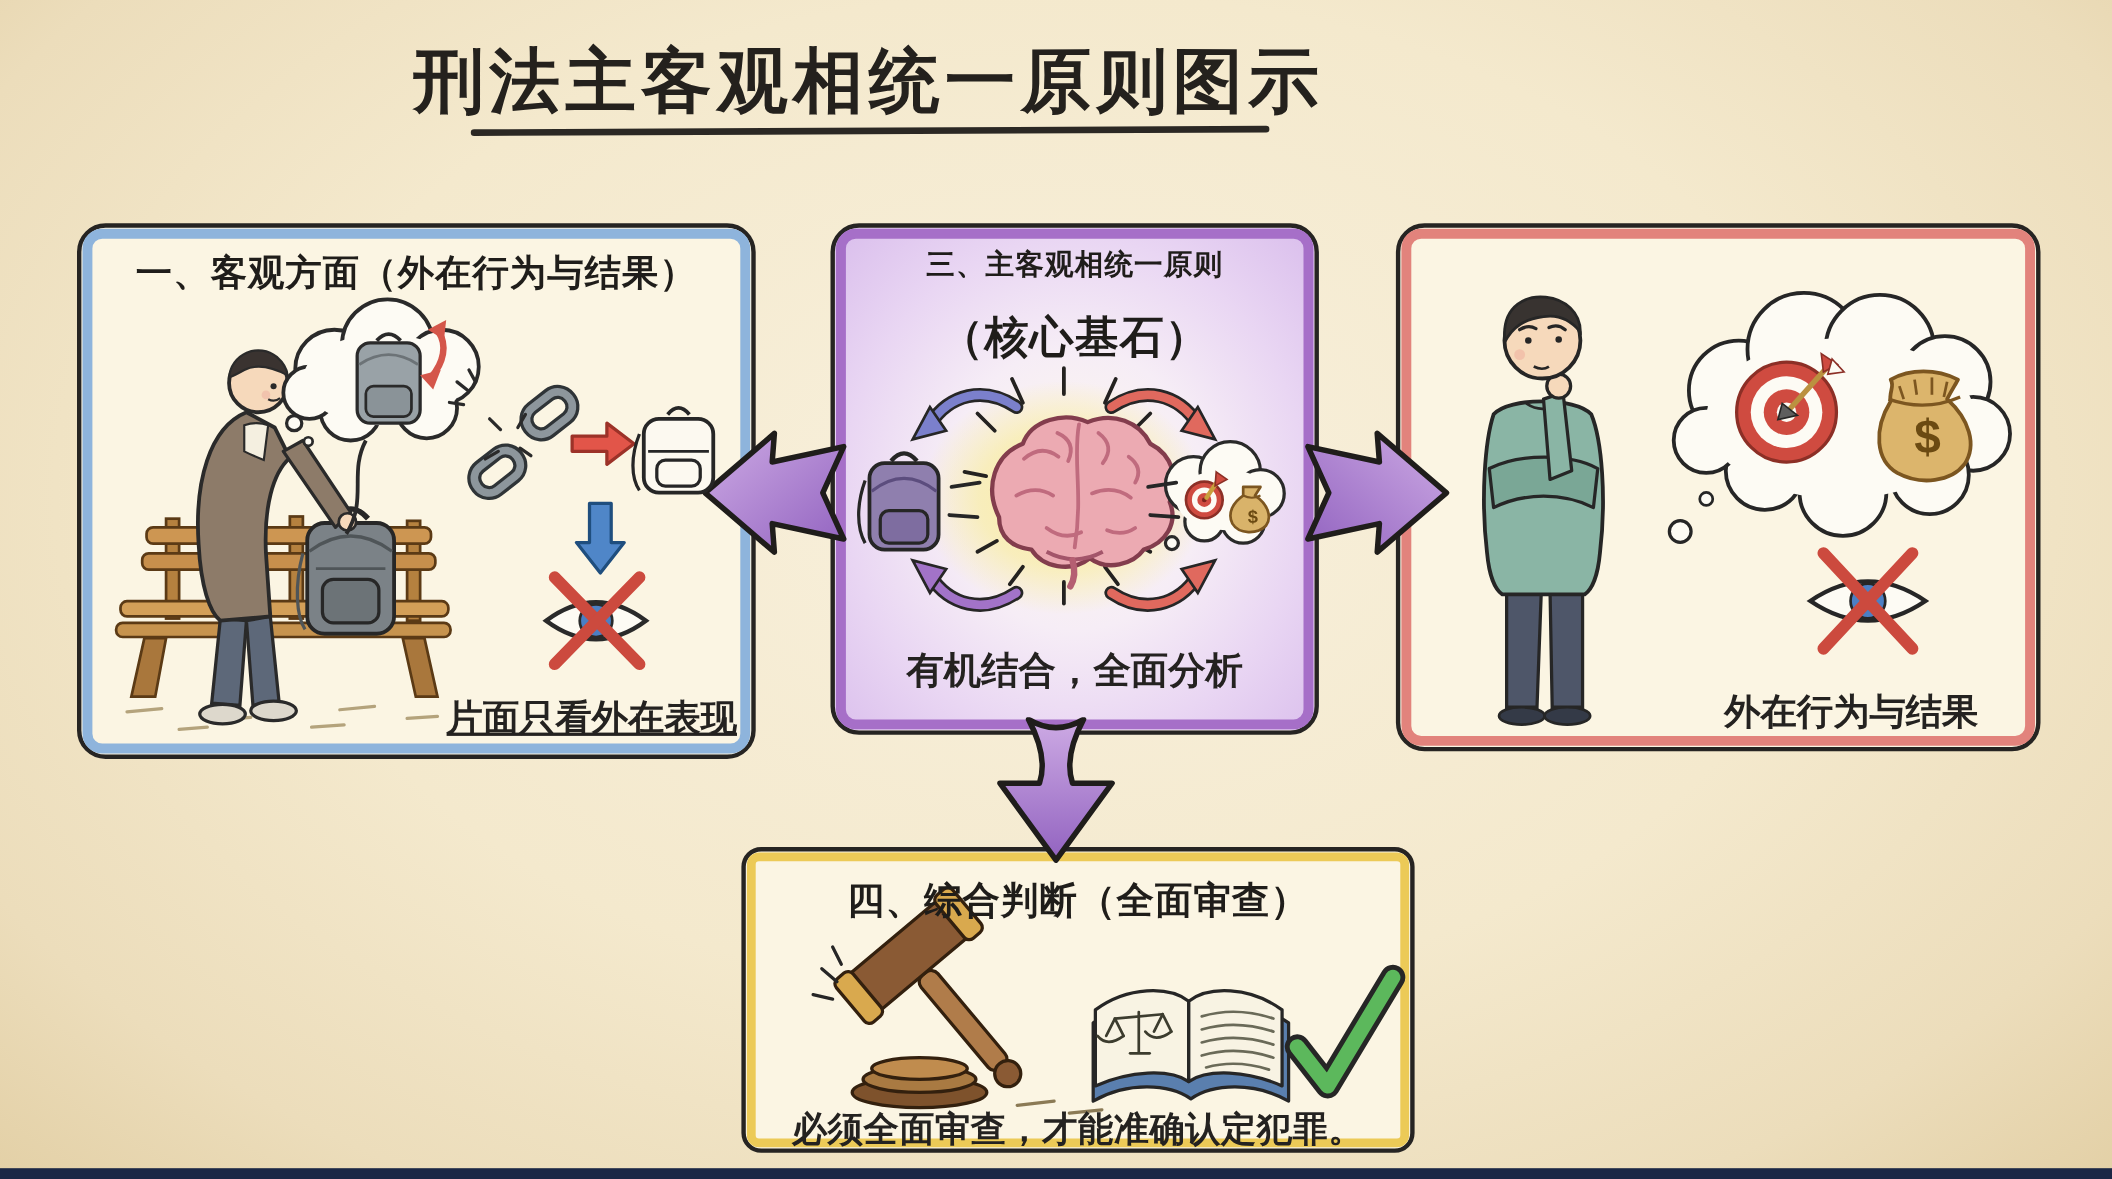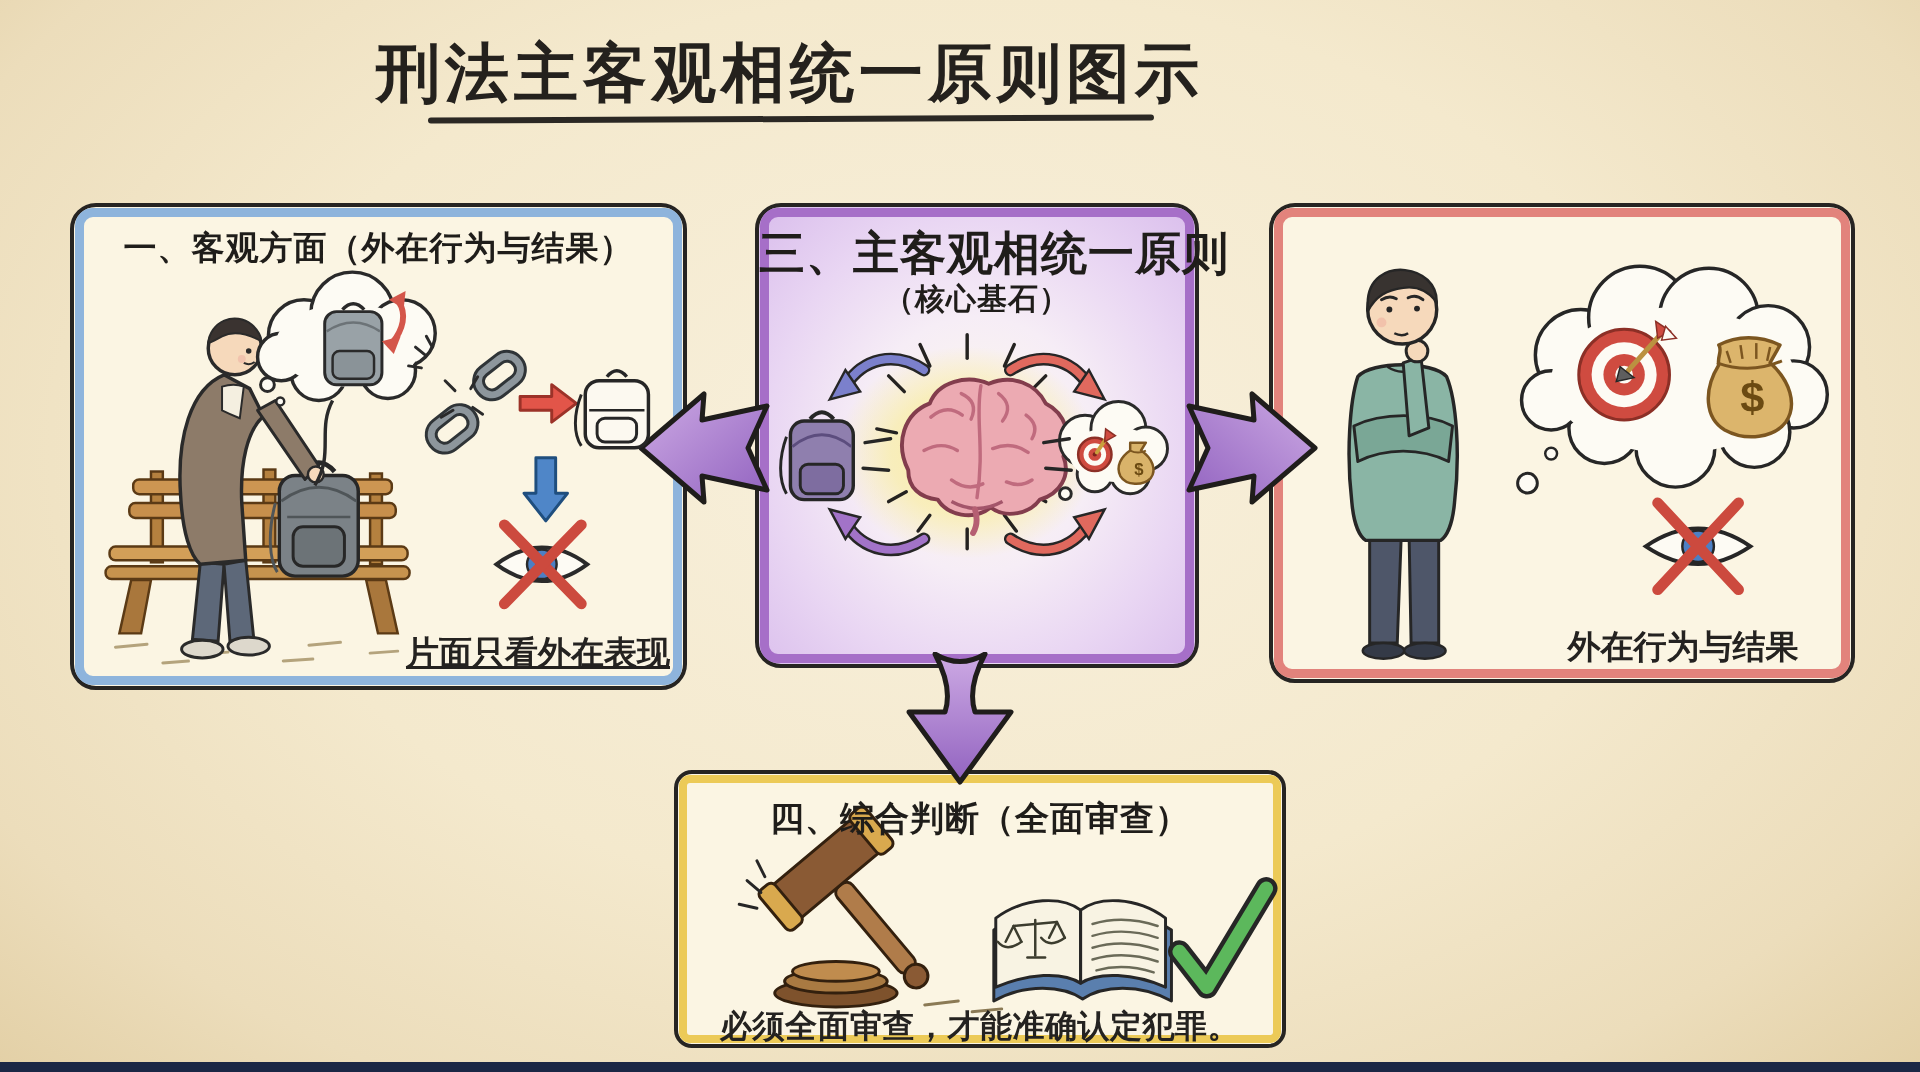--- a/index.html
+++ b/index.html
@@ -31,22 +31,22 @@
   }
   .box-subjective { left:1269px; top:203px; width:586px; height:480px; --band:#e2837c; }
   .box-judgment { left:674px; top:770px; width:612px; height:278px; --band:#ecca57; border-radius:18px;font-family:Liberation Serif, serif; }
   .box-judgment::after { border-radius:11px; border-width:8px; }
 
   .heading {
     position:absolute; left:0; right:0; text-align:center; z-index:3;
     font-weight:700; color:#1f1d1a; letter-spacing:1px; white-space:nowrap;
   }
   .h-objective { top:19px; font-size:33px; }
-  .h-principle { top:16px; font-size:46px; }
-  .h-principle-sub { top:72px; font-size:30px; }
+  .h-principle { top:16px; font-size:26px; }
+  .h-principle-sub { top:72px; font-size:40px; }
   .h-subjective { top:19px; font-size:32px; }
   .h-judgment { top:22px; font-size:34px; }
 
   .caption { position:absolute; z-index:3; font-weight:700; color:#242220; text-align:center; white-space:nowrap; }
   .c-objective { top:424px; left:318px; width:292px; font-size:33px;text-decoration:underline; }
   .c-principle { top:380px; left:0; right:0; font-size:34px; }
   .c-subjective { top:418px; left:248px; width:324px; font-size:33px; }
   .c-judgment { top:231px; left:0; right:0; font-size:32px; letter-spacing:0.5px; }
 
   .scene { position:absolute; inset:0; z-index:2; }
@@ -275,20 +275,21 @@
         <path d="M256 338 C 286 358 318 350 336 322" stroke="#e0695e" stroke-width="8"></path>
         <polygon points="352,308 336,338 321,316" fill="#e0695e" stroke="#262626" stroke-width="2.5"></polygon>
       </g>
       <g stroke="#262626" stroke-width="3.5" stroke-linecap="round">
         <path d="M108 240 L 134 236"></path>
           <path d="M106 266 L 132 268"></path>
         <path d="M290 240 L 316 236"></path>
           <path d="M292 266 L 318 268"></path>
       </g>
     </svg>
+    <div class="caption c-principle">有机结合，全面分析</div>
   </section>
 
   <section class="box box-subjective">
     <svg class="scene" viewBox="0 0 586 480">
 
       <g>
         <path d="M98 332 L130 334 L126 442 L98 442 Z" fill="#4e5669" stroke="#262626" stroke-width="3"></path>
         <path d="M138 334 L168 332 L168 442 L140 442 Z" fill="#4e5669" stroke="#262626" stroke-width="3"></path>
         <ellipse cx="112" cy="450" rx="21" ry="8" fill="#343a47" stroke="#262626" stroke-width="2.5"></ellipse>
         <ellipse cx="154" cy="450" rx="21" ry="8" fill="#343a47" stroke="#262626" stroke-width="2.5"></ellipse>

